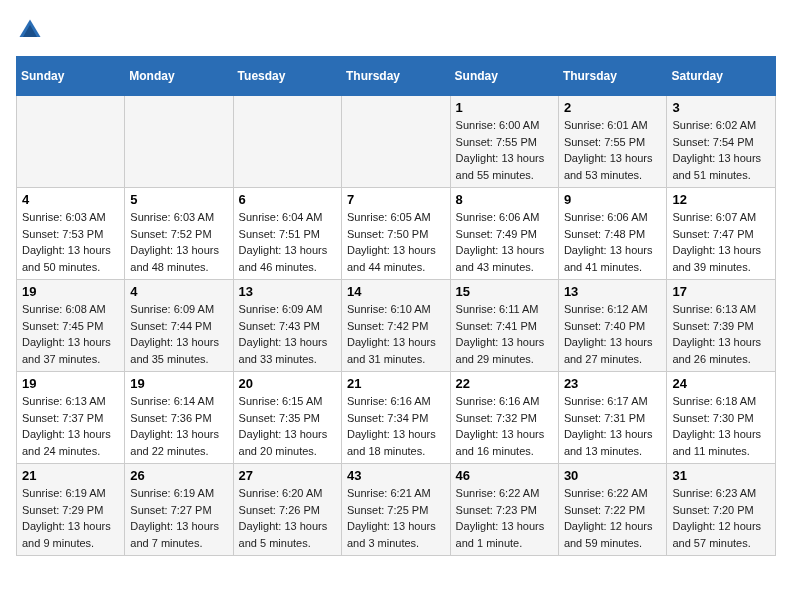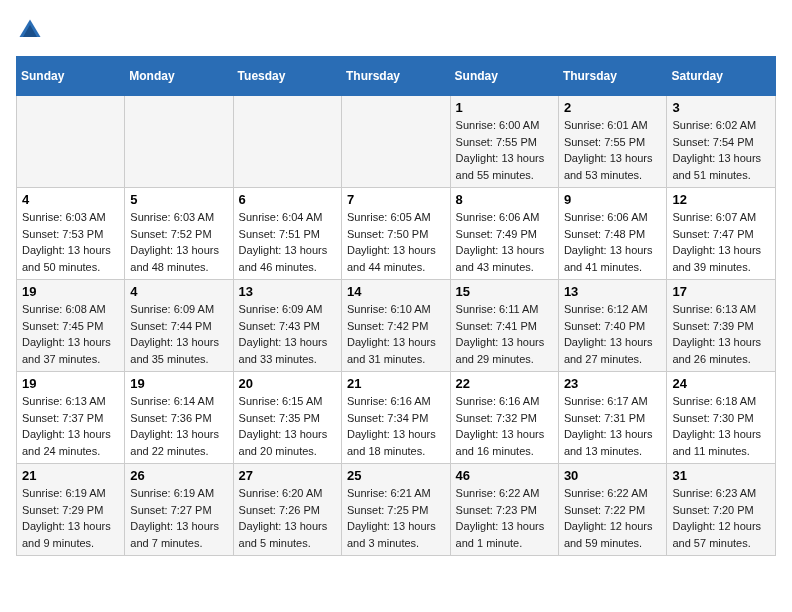--- a/index.html
+++ b/index.html
@@ -242,21 +242,21 @@
         </td>
         <td>
           <div class="day-number">26</div>
           <div class="day-info">Sunrise: 6:19 AM<br>Sunset: 7:27 PM<br>Daylight: 13 hours<br>and 7 minutes.</div>
         </td>
         <td>
           <div class="day-number">27</div>
           <div class="day-info">Sunrise: 6:20 AM<br>Sunset: 7:26 PM<br>Daylight: 13 hours<br>and 5 minutes.</div>
         </td>
         <td>
-          <div class="day-number">25</div>
+          <div class="day-number">43</div>
           <div class="day-info">Sunrise: 6:21 AM<br>Sunset: 7:25 PM<br>Daylight: 13 hours<br>and 3 minutes.</div>
         </td>
         <td>
           <div class="day-number">46</div>
           <div class="day-info">Sunrise: 6:22 AM<br>Sunset: 7:23 PM<br>Daylight: 13 hours<br>and 1 minute.</div>
         </td>
         <td>
           <div class="day-number">30</div>
           <div class="day-info">Sunrise: 6:22 AM<br>Sunset: 7:22 PM<br>Daylight: 12 hours<br>and 59 minutes.</div>
         </td>

